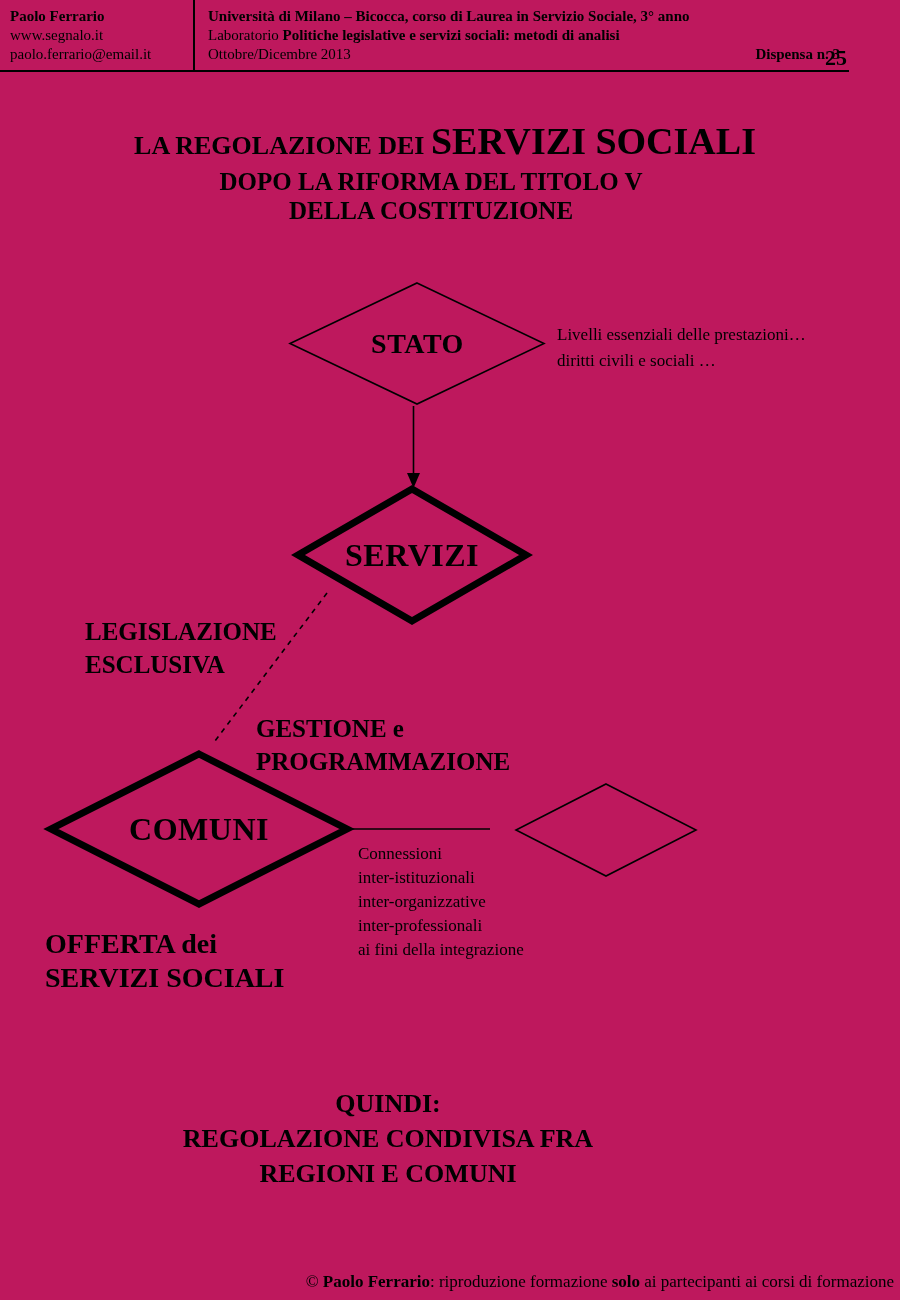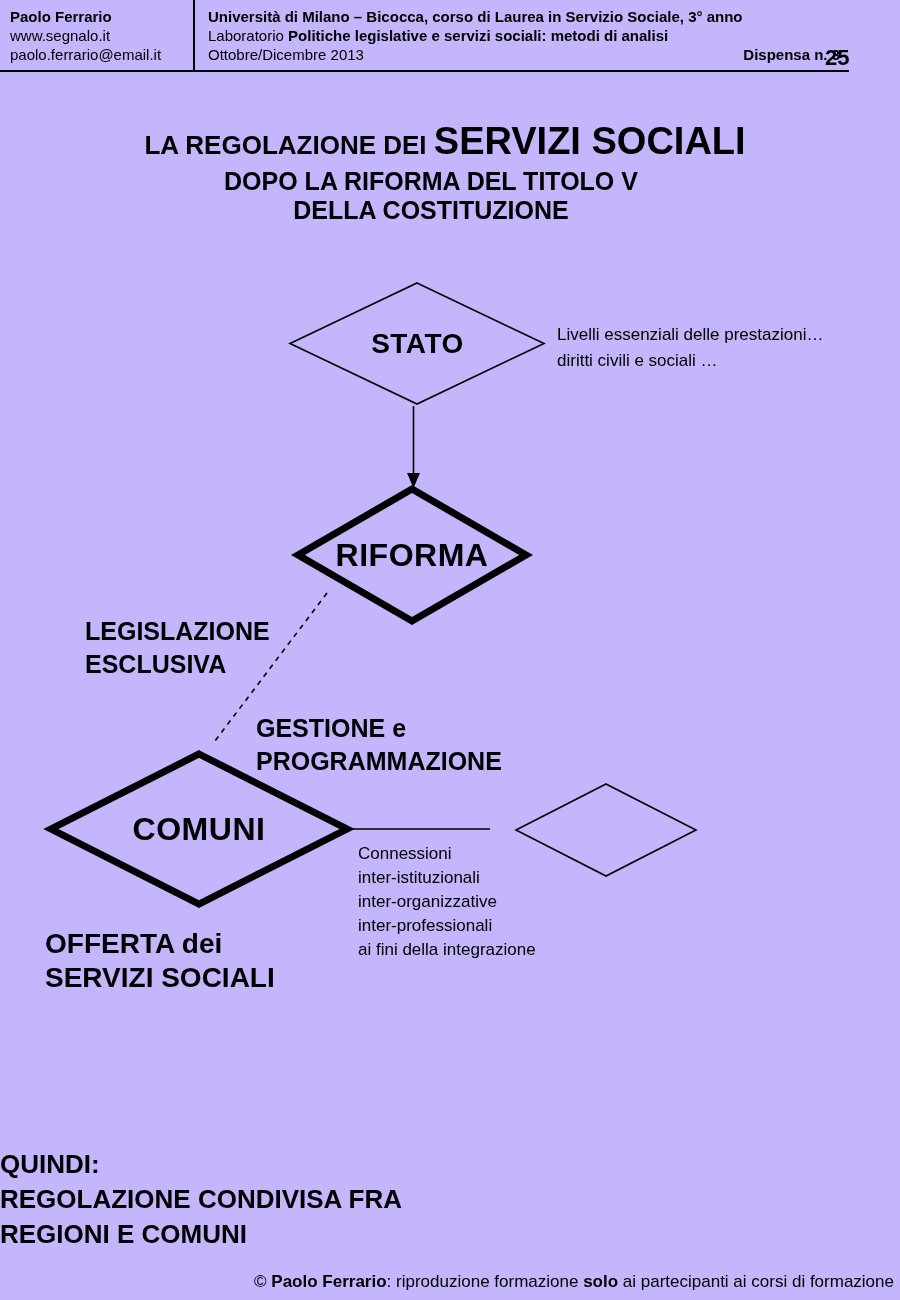--- a/index.html
+++ b/index.html
@@ -1,20 +1,20 @@
 <!DOCTYPE html>
 <html><head>
 <meta charset="utf-8">
 <style>
   * { margin:0; padding:0; box-sizing:border-box; }
   html,body { background:#ffffff; }
   .page {
     position:relative; width:900px; height:1300px;
-    background:#c4b5fd; color:#000;
-    font-family:Liberation Sans, sans-serif;
+    background:#be185d; color:#000;
+    font-family:Liberation Serif, serif;
     overflow:hidden;
   }
 
   
   .header { position:absolute; left:0; top:0; width:849px; height:72px; border-bottom:2px solid #000; }
   .header-left { position:absolute; left:10px; top:7px; font-size:15px; line-height:19px; white-space:nowrap; }
   .header-left .author-name { font-weight:bold; }
   .header-divider { position:absolute; left:193px; top:0; width:2px; height:72px; background:#000; }
   .header-mid { position:absolute; left:208px; top:7px; width:632px; font-size:15px; line-height:19px; white-space:nowrap; }
   .header-mid .bold { font-weight:bold; }
@@ -38,21 +38,21 @@
   .note { position:absolute; font-size:17px; line-height:26px; }
   .stato-note { left:557px; top:322px; }
   .connessioni-note { left:358px; top:842px; line-height:24px; }
 
   .label-bold { position:absolute; font-weight:bold; font-size:25px; line-height:33px; }
   .legislazione-label { left:85px; top:615px; }
   .gestione-label { left:256px; top:712px; }
 
   .offerta-label { position:absolute; left:45px; top:927px; font-weight:bold; font-size:28px; line-height:34px; }
 
-  .conclusion { position:absolute; left:0; top:1147px; width:776px; font-weight:bold; font-size:26px; line-height:35px; }
+  .conclusion { position:absolute; left:0; top:1086px; width:776px; text-align:center; font-weight:bold; font-size:26px; line-height:35px; }
 
   .footer { position:absolute; right:6px; top:1272px; font-size:17px; white-space:nowrap; }
   .footer .bold { font-weight:bold; }
 </style>
 </head>
 <body>
 
 <div class="page">
 
   <div class="header">
@@ -93,21 +93,21 @@
     <line x1="327" y1="593" x2="215" y2="741" stroke="#000" stroke-width="1.6" stroke-dasharray="5 5"></line>
 
     <polygon points="199,754 347,829 199,904 51,829" fill="none" stroke="#000" stroke-width="7"></polygon>
 
     <line x1="349" y1="829" x2="490" y2="829" stroke="#000" stroke-width="1.6"></line>
 
     <polygon points="606,784 696,830 606,876 516,830" fill="none" stroke="#000" stroke-width="1.6"></polygon>
   </svg>
 
   <div class="node-label stato-label">STATO</div>
-  <div class="node-label regioni-label">RIFORMA</div>
+  <div class="node-label regioni-label">SERVIZI</div>
   <div class="node-label comuni-label">COMUNI</div>
 
   <div class="note stato-note">
     <div>Livelli essenziali delle prestazioni…</div>
     <div>diritti civili e sociali …</div>
   </div>
 
   <div class="label-bold legislazione-label">
     <div>LEGISLAZIONE</div>
     <div>ESCLUSIVA</div>

